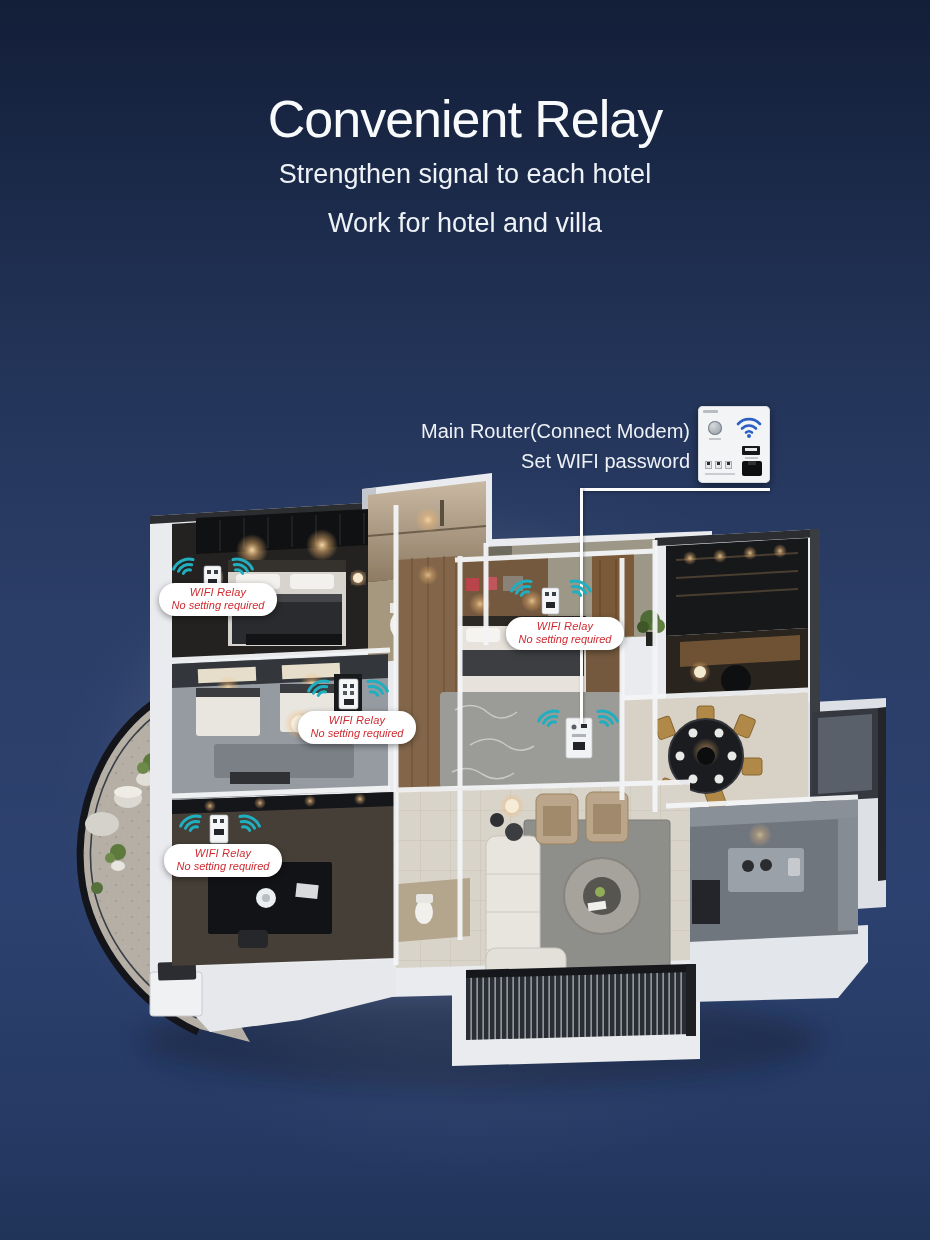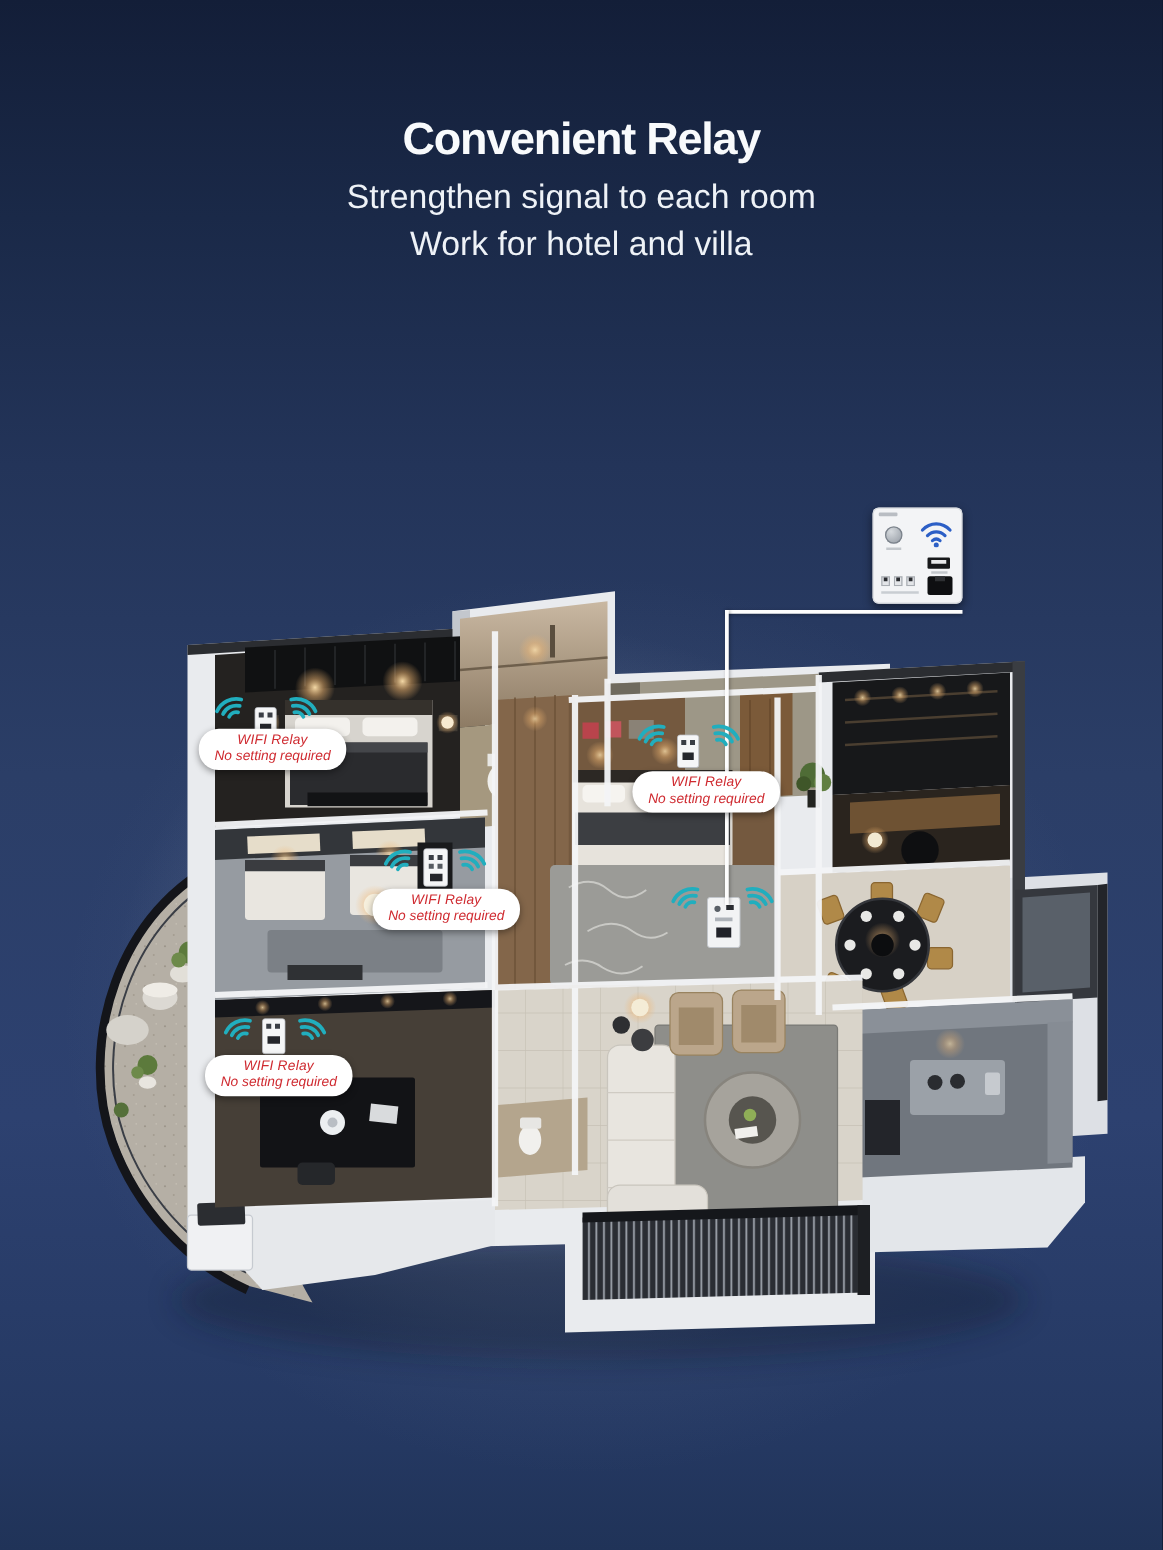--- a/index.html
+++ b/index.html
@@ -6,23 +6,23 @@
   .page{
     position:relative;width:930px;height:1240px;overflow:hidden;
     font-family:"Liberation Sans",sans-serif;
     background:
       radial-gradient(340px 300px at 430px 800px, rgba(185,194,208,.42), rgba(150,162,182,.22) 55%, rgba(150,162,182,0) 100%),
       radial-gradient(560px 480px at 470px 820px, rgba(120,135,160,.30), rgba(120,135,160,0) 75%),
       linear-gradient(180deg,#131e38 0%, #1a2948 14%, #233459 30%, #2b3e67 50%, #2d4170 72%, #253963 92%, #203358 100%);
   }
   
   .header{position:absolute;top:0;left:0;right:0;text-align:center;color:#f8fafc;}
-  .title{margin:92px 0 0;font-size:36px;font-weight:700;letter-spacing:-1px;line-height:1.05;}
+  .title{margin:92px 0 0;font-size:52px;font-weight:400;letter-spacing:-1px;line-height:1.05;}
   .sub{margin:12px 0 0;font-size:27px;font-weight:400;color:#eef2f7;}
-  .sub2{margin-top:7px;}
+  .sub2{margin-top:18px;}
   
   .callout-text{position:absolute;top:416px;right:240px;text-align:right;color:#eef1f6;font-size:20px;line-height:30px;}
   .router-figure{position:absolute;left:698px;top:406px;width:72px;height:77px;background:#f3f4f6;border-radius:5px;
     box-shadow:0 3px 8px rgba(0,0,0,.45), inset 0 0 0 1px #d7dade;}
   .rf-brand{position:absolute;left:5px;top:4px;width:15px;height:3px;background:#b9bdc3;border-radius:1px;}
   .rf-circle{position:absolute;left:10px;top:15px;width:14px;height:14px;border-radius:50%;
     background:radial-gradient(circle at 35% 30%,#d6dade,#8e959e);box-shadow:inset 0 0 0 1px #7b828b;}
   .rf-circle-cap{position:absolute;left:11px;top:32px;width:12px;height:2px;background:#c3c7cc;}
   .rf-wifi{position:absolute;right:8px;top:10px;width:26px;height:22px;}
   .rf-usb{position:absolute;right:10px;top:40px;width:18px;height:9px;background:#17181a;border-radius:1px;}
@@ -53,21 +53,21 @@
   .s4{left:175px;top:791px;}
   .s5{left:533px;top:686px;}
   .plan{position:absolute;left:0;top:0;}
 </style>
 </head>
 <body>
 <div class="page">
 
   <div class="header">
     <h1 class="title">Convenient Relay</h1>
-    <p class="sub">Strengthen signal to each room</p>
+    <p class="sub">Strengthen signal to each hotel</p>
     <p class="sub sub2">Work for hotel and villa</p>
   </div>
 
   <svg class="plan" width="930" height="1240" viewBox="0 0 930 1240">
     <defs>
       <radialGradient id="glow">
         <stop offset="0" stop-color="#ffe3ae" stop-opacity=".95"></stop>
         <stop offset=".45" stop-color="#f2b873" stop-opacity=".5"></stop>
         <stop offset="1" stop-color="#f2b873" stop-opacity="0"></stop>
       </radialGradient>
@@ -361,20 +361,24 @@
 
     <g>
       <rect x="566" y="718" width="26" height="40" rx="2" fill="#f2f3f4" stroke="#c2c6cb" stroke-width=".8"></rect>
       <circle cx="574" cy="727" r="2.5" fill="#5a6067"></circle>
       <rect x="581" y="724" width="6" height="4" fill="#2a2d32"></rect>
       <rect x="572" y="734" width="14" height="3" fill="#aeb3b9"></rect>
       <rect x="573" y="742" width="12" height="8" fill="#212329"></rect>
     </g>
   </svg>
 
+  <div class="callout-text">
+    <div>Main Router(Connect Modem)</div>
+    <div>Set WIFI password</div>
+  </div>
 
   <div class="router-figure">
     <div class="rf-brand"></div>
     <div class="rf-circle"></div>
     <div class="rf-circle-cap"></div>
     <svg class="rf-wifi" viewBox="0 0 26 22">
       <g fill="none" stroke="#2c5fc6" stroke-width="2.6" stroke-linecap="round">
         <path d="M2,8 C8,1.5 18,1.5 24,8"></path>
         <path d="M6,12.5 C10,8.5 16,8.5 20,12.5"></path>
         <path d="M10,16.5 C12,14.8 14,14.8 16,16.5"></path>

